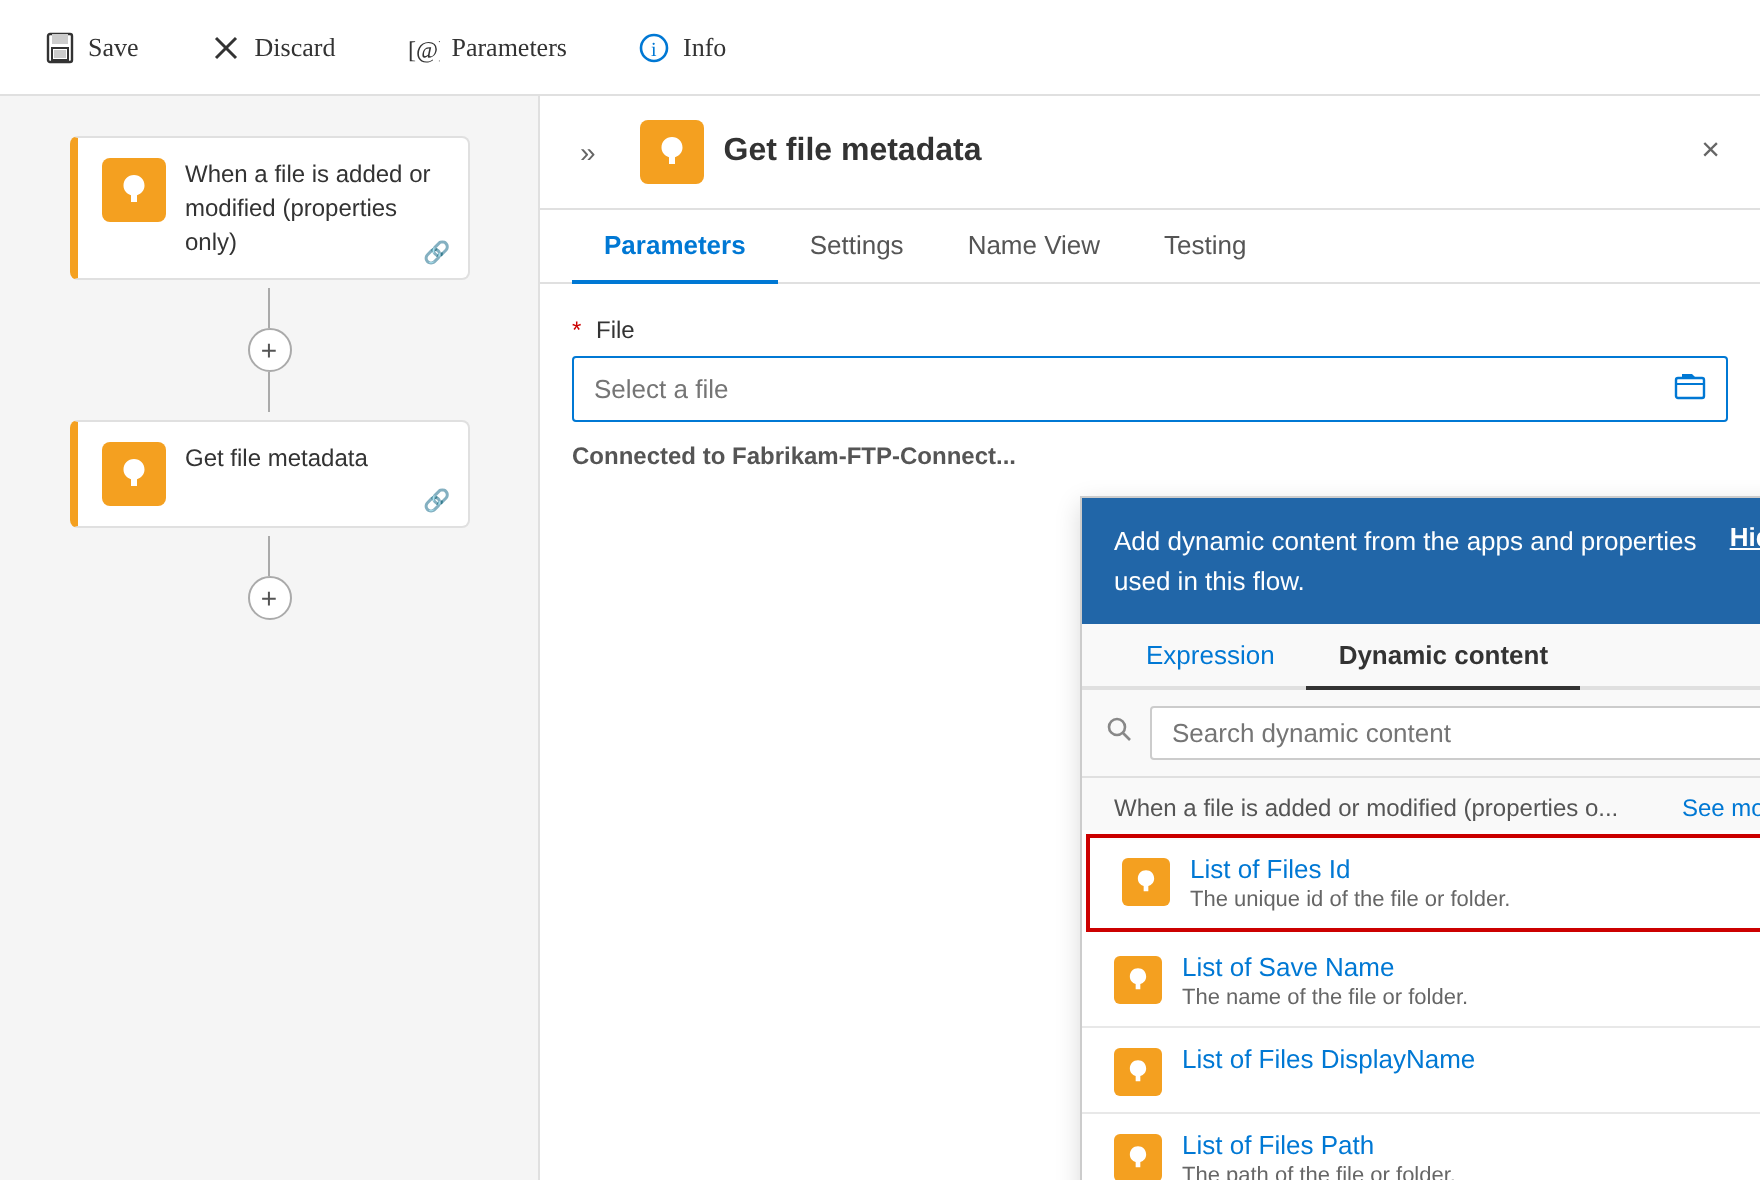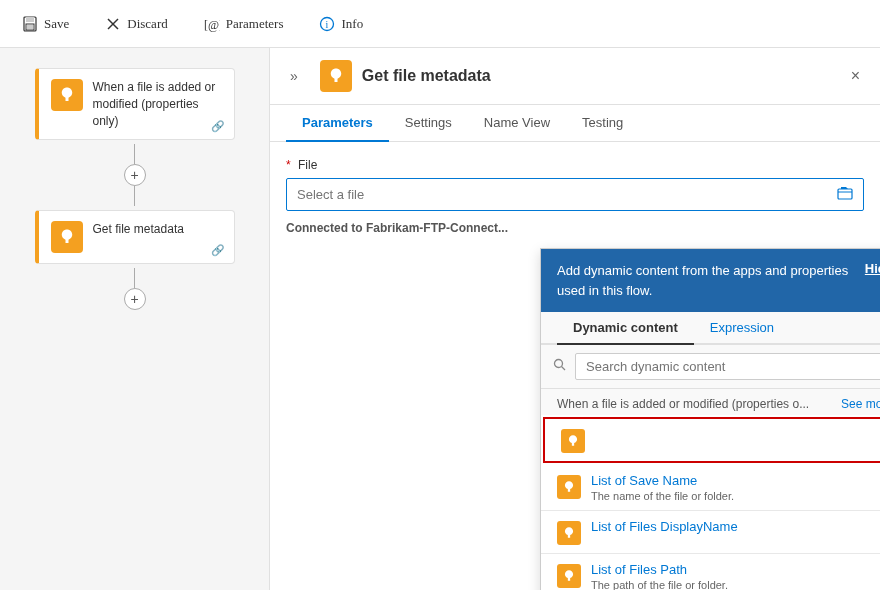--- a/index.html
+++ b/index.html
@@ -487,25 +487,25 @@
     </div>
 
     <div class="dynamic-popup">
 
       <div class="dynamic-popup-header">
         <span class="dynamic-popup-header-text">Add dynamic content from the apps and properties used in this flow.</span>
         <span class="dynamic-popup-hide">Hide</span>
       </div>
 
       <div class="dynamic-tabs">
+        <div class="dynamic-tab expression">
+          <span>Expression</span>
+        </div>
         <div class="dynamic-tab active">
           <span>Dynamic content</span>
-        </div>
-        <div class="dynamic-tab expression">
-          <span>Expression</span>
         </div>
       </div>
 
       <div class="dynamic-search">
         <span class="search-icon-wrap">
           <svg width="14" height="14" viewBox="0 0 14 14">
             <circle cx="5.5" cy="5.5" r="4" fill="none" stroke="#888" stroke-width="1.3"></circle>
             <line x1="8.5" y1="8.5" x2="12" y2="12" stroke="#888" stroke-width="1.3"></line>
           </svg>
         </span>
@@ -518,20 +518,24 @@
       </div>
 
       <div class="dynamic-list">
 
         <div class="dynamic-item selected">
           <div class="dynamic-item-icon">
             <svg viewBox="0 0 24 24">
                 <path d="M12 2C8 2 5 5 5 9c0 3 2 5.5 5 6.5V20h4v-4.5c3-1 5-3.5 5-6.5 0-4-3-7-7-7z" fill="white"></path>
               </svg>
           </div>
+          <div class="dynamic-item-content">
+            <div class="dynamic-item-title">List of Files Id</div>
+            <div class="dynamic-item-desc">The unique id of the file or folder.</div>
+          </div>
         </div>
 
         <div class="dynamic-item">
           <div class="dynamic-item-icon">
             <svg viewBox="0 0 24 24">
                 <path d="M12 2C8 2 5 5 5 9c0 3 2 5.5 5 6.5V20h4v-4.5c3-1 5-3.5 5-6.5 0-4-3-7-7-7z" fill="white"></path>
               </svg>
           </div>
           <div class="dynamic-item-content">
             <div class="dynamic-item-title">List of Save Name</div>

